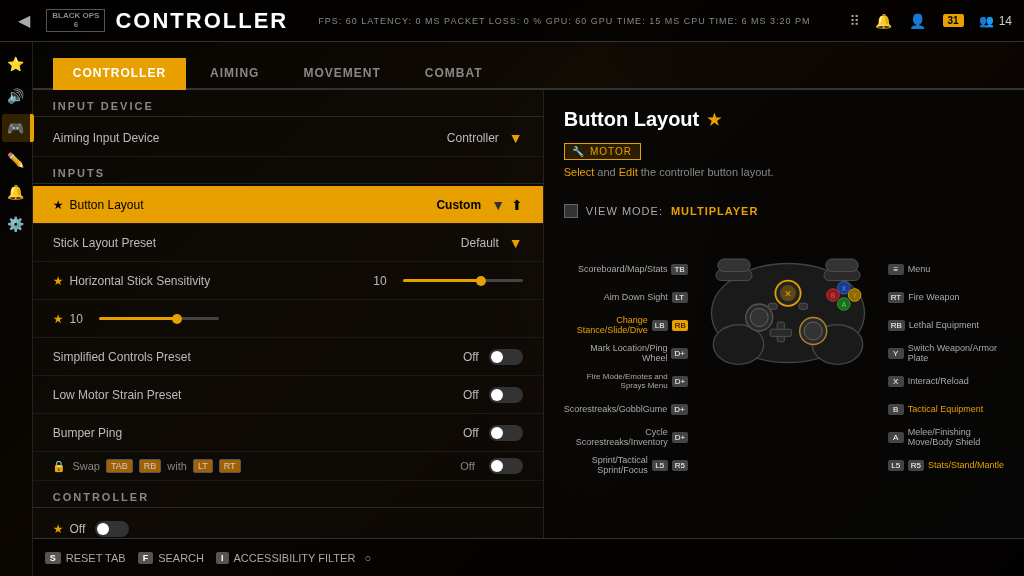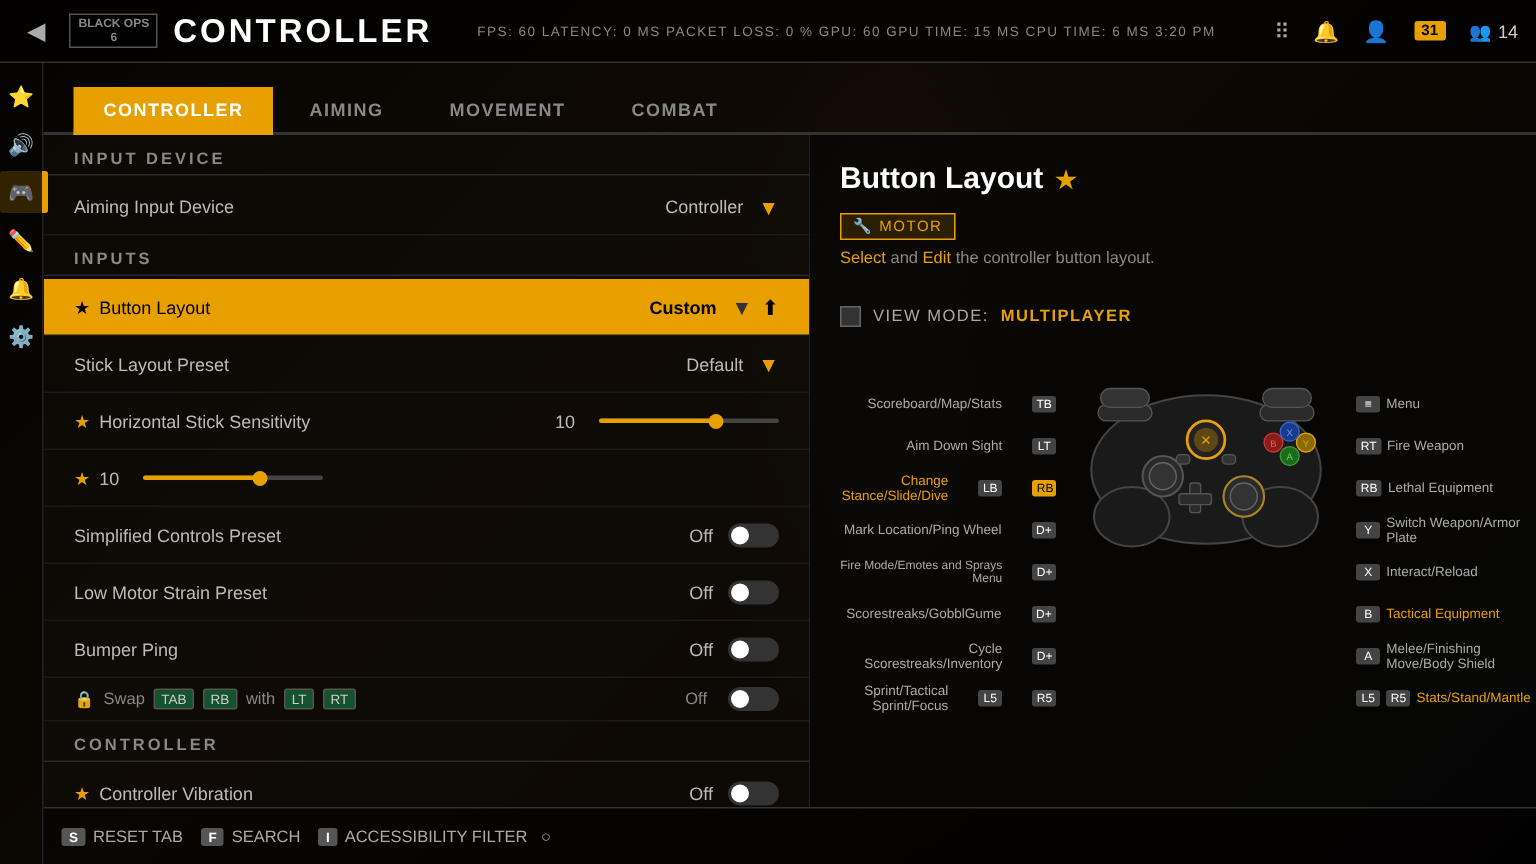--- a/index.html
+++ b/index.html
@@ -299,21 +299,21 @@
     .swap-row {
       display: flex;
       align-items: center;
       padding: 6px 20px;
       font-size: 11px;
       color: #888;
       border-bottom: 1px solid #1a1a1a;
       gap: 6px;
     }
     .key-badge {
-      background: #14532d;
+      background: #a16207;
       color: #ccc;
       font-size: 9px;
       padding: 1px 4px;
       border: 1px solid #555;
       border-radius: 2px;
     }
     .lock-icon {
       color: #888;
       font-size: 11px;
     }
@@ -421,21 +421,21 @@
       flex-direction: column;
       gap: 14px;
       font-size: 9px;
       text-align: right;
       padding-top: 30px;
     }
     .label-row {
       display: flex;
       align-items: center;
       justify-content: flex-end;
-      gap: 20px;
+      gap: 4px;
       height: 14px;
     }
     .label-text { color: #aaa; }
     .label-text.orange { color: #e8a000; }
     .btn-badge {
       background: #444;
       color: #fff;
       font-size: 8px;
       padding: 1px 3px;
       border-radius: 2px;
@@ -602,21 +602,20 @@
           <span class="key-badge">LT</span>
           <span class="key-badge">RT</span>
           <span style="flex:1;"></span>
           <span style="font-size:11px;color:#888;margin-right:8px;">Off</span>
           <div class="toggle"></div>
         </div>
 
         <div class="section-header">CONTROLLER</div>
         <div class="setting-row">
           <span class="star-icon">★</span>
-          <span class="setting-label">Controller Vibration</span>
           <span class="setting-value">Off</span>
           <div class="toggle"></div>
         </div>
 
       </div>
 
       <div class="button-layout-panel">
         <div class="panel-title">
           <span>Button Layout</span>
           <span class="star">★</span>

